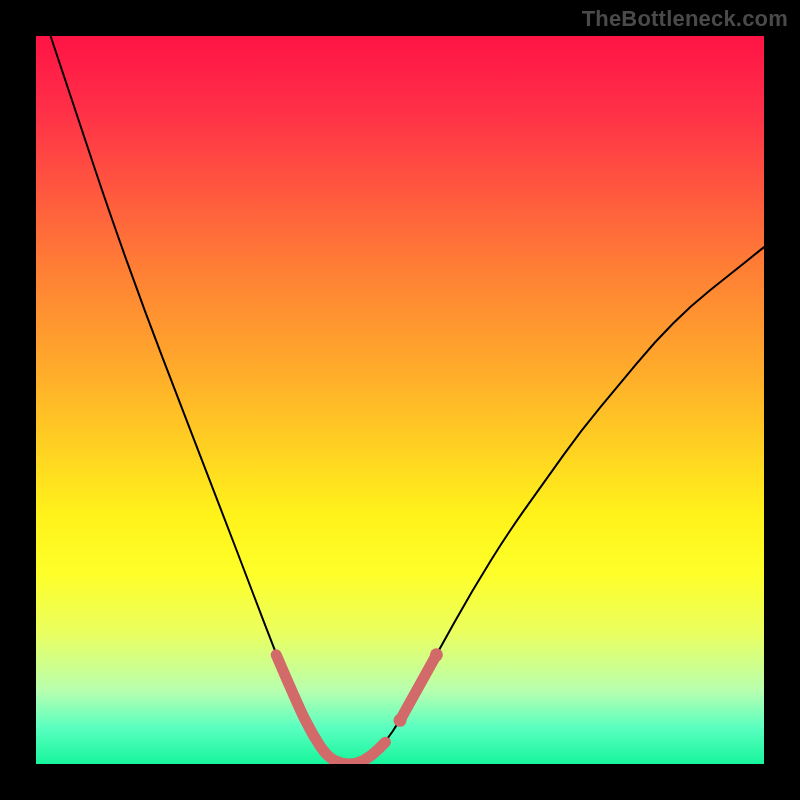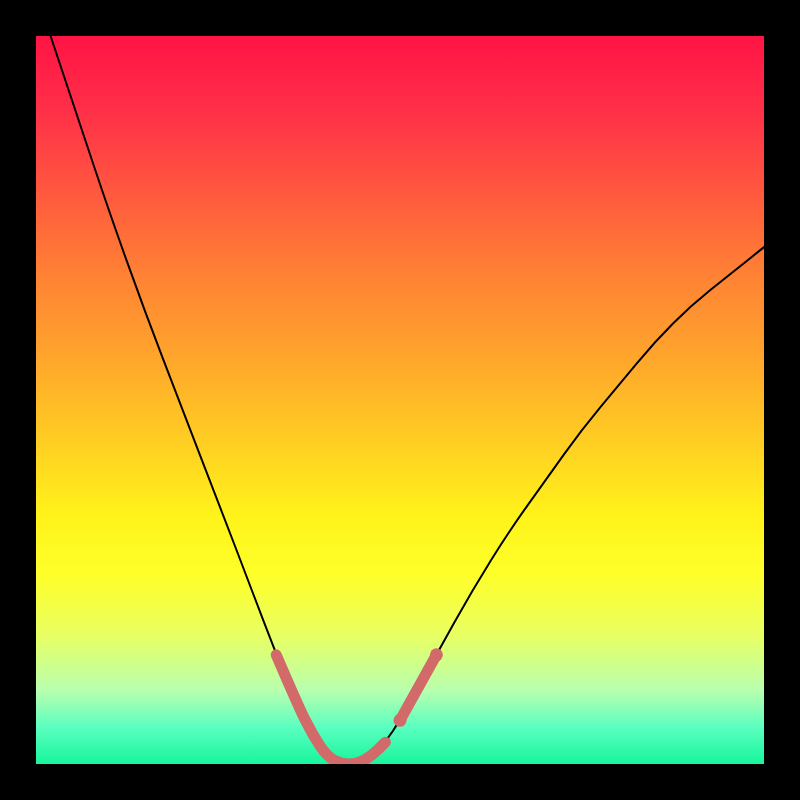--- a/index.html
+++ b/index.html
@@ -74,20 +74,21 @@
   }
   .dot {
     fill: #d36a6a;
   }
 </style>
 </head>
 <body>
 
 <div class="stage">
 
+  <div class="watermark">TheBottleneck.com</div>
 
   <div class="plot-area">
     <div class="gradient"></div>
 
     <svg class="curve-svg curve" viewBox="0 0 728 728" preserveAspectRatio="none">
       <path class="main" d="M 14.56 0 Q 43.68 87.36000000000001 58.239999999999995 131.04000000000002 Q 72.8 174.72000000000003 91 225.68 Q 109.2 276.64 127.4 323.96000000000004 Q 145.6 371.28000000000003 163.8 418.6 Q 182 465.92 200.2 513.24 Q 218.4 560.56 229.32 589.68 Q 240.24 618.8 251.16 644.28 Q 262.08 669.76 269.36 684.3199999999999 Q 276.64 698.88 283.91999999999996 709.8 Q 291.2 720.72 298.48 724.36 Q 305.76 728 313.03999999999996 728 Q 320.32 728 327.6 724.36 Q 334.88 720.72 342.15999999999997 713.44 Q 349.44 706.16 356.72 695.24 Q 364 684.32 382.20000000000005 651.56 Q 400.40000000000003 618.8 418.6 586.04 Q 436.8 553.28 455 524.16 Q 473.2 495.03999999999996 491.4 469.55999999999995 Q 509.59999999999997 444.08 527.8 418.6 Q 546 393.12 564.2 371.28 Q 582.4 349.44 600.5999999999999 327.6 Q 618.8 305.76000000000005 637 287.56000000000006 Q 655.2 269.36 673.4000000000001 254.79999999999998 Q 691.6 240.23999999999995 709.8 225.67999999999998 T 728 211.12"></path>
       <path class="accent" d="M 240.24 618.8 Q 262.08 669.76 269.36 684.3199999999999 Q 276.64 698.88 283.91999999999996 709.8 Q 291.2 720.72 298.48 724.36 Q 305.76 728 313.03999999999996 728 Q 320.32 728 327.6 724.36 Q 334.88 720.72 342.15999999999997 713.44 T 349.44 706.16"></path>
       <path class="accent" d="M 364 684.32 T 400.40000000000003 618.8"></path>
       <g>
           <circle cx="364" cy="684.32" r="6.5" class="dot"></circle>

